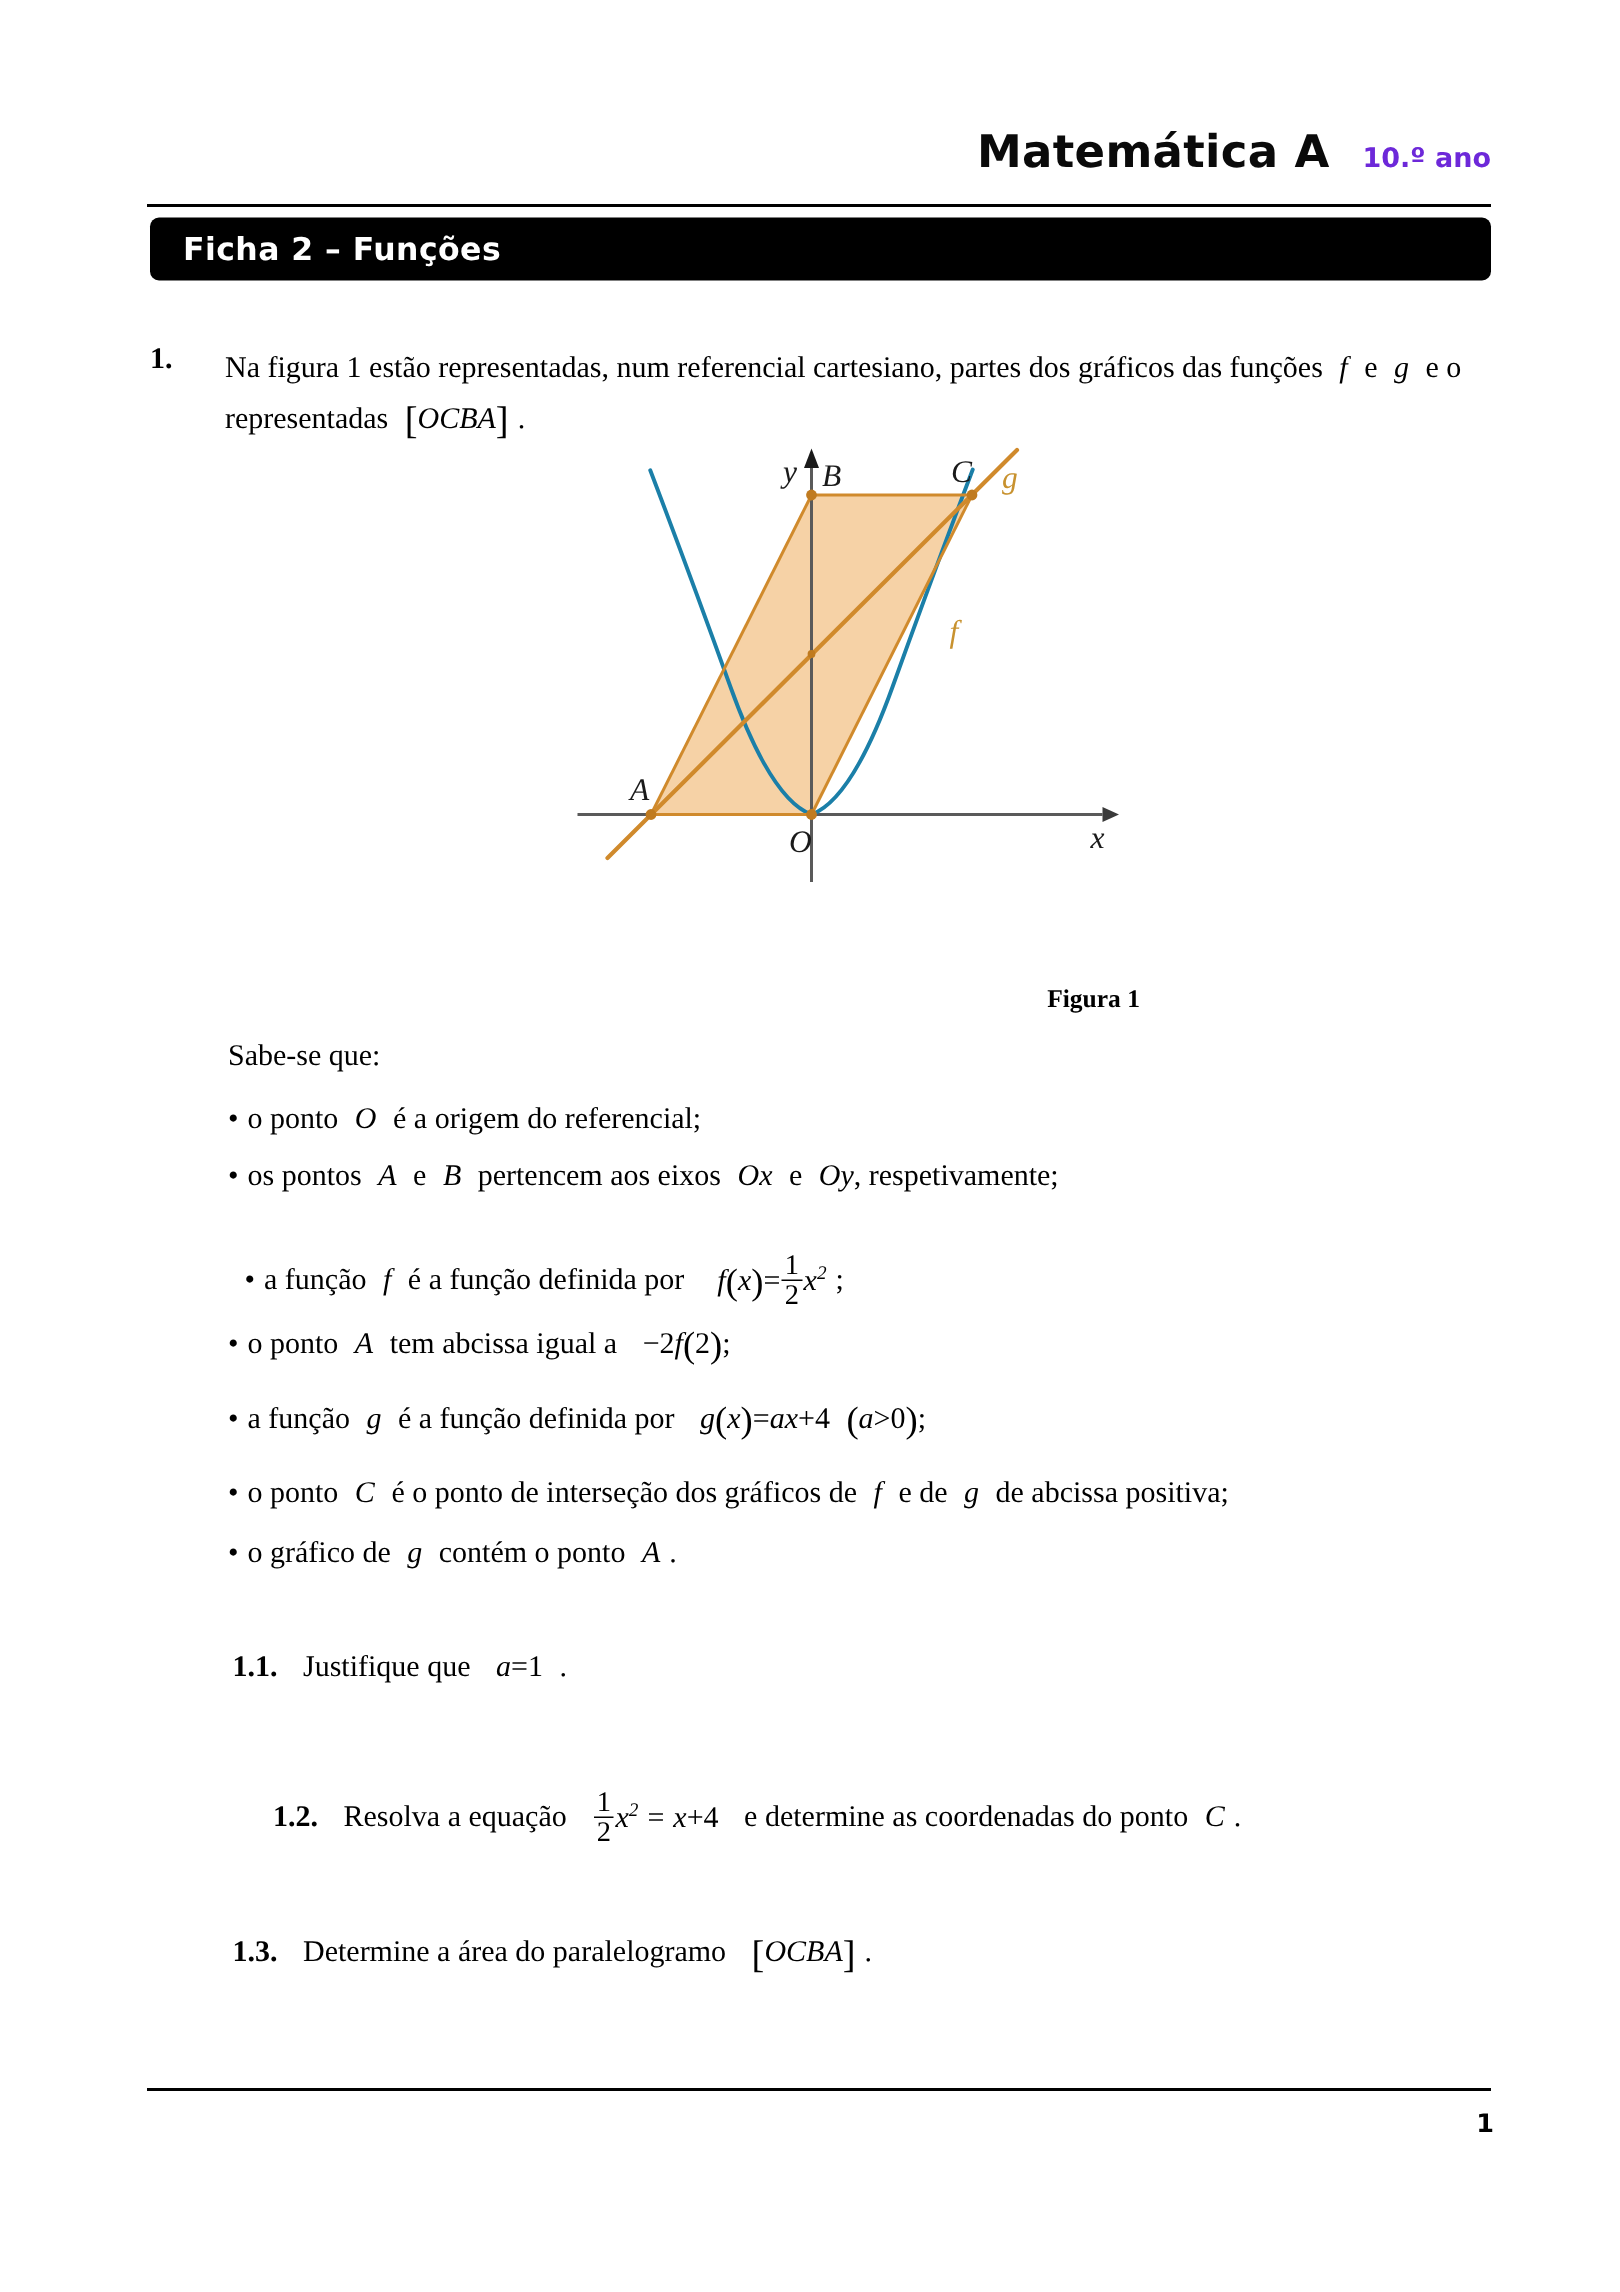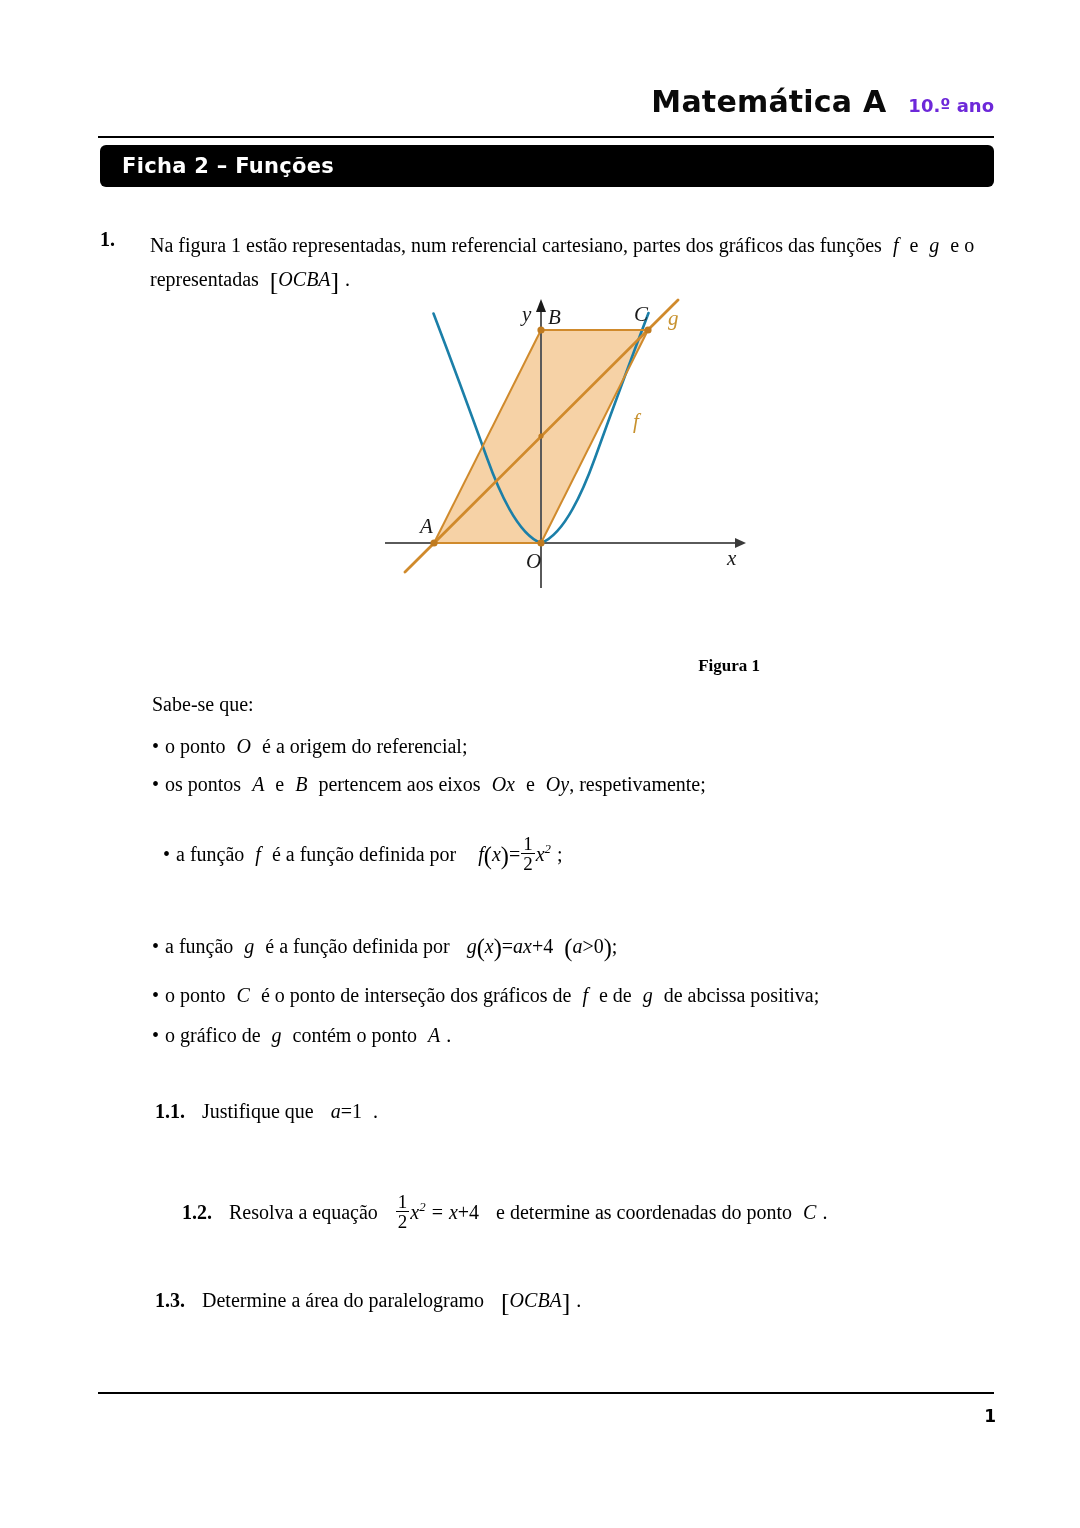--- a/index.html
+++ b/index.html
@@ -247,20 +247,23 @@
   </div>
 
   <div class="bullet" style="left:152px; top:773px;">
     <span>•</span><span class="sp"></span><span>os pontos</span><span class="sp-l"></span><span class="mi">A</span><span class="sp-l"></span><span>e</span><span class="sp-l"></span><span class="mi">B</span><span class="sp-l"></span><span>pertencem aos eixos</span><span class="sp-l"></span><span class="mi">Ox</span><span class="sp-l"></span><span>e</span><span class="sp-l"></span><span class="mi">Oy</span><span>, respetivamente;</span>
   </div>
 
   <div class="bullet" style="left:163px; top:823px;margin-top:11px;">
     <span>•</span><span class="sp"></span><span>a função</span><span class="sp-l"></span><span class="mi">f</span><span class="sp-l"></span><span>é a função definida por</span><span class="sp-l"></span><span class="sp-l"></span><span class="mi">f<span class="pbrk">(</span>x<span class="pbrk">)</span><span class="mn">=</span><span class="frac"><span class="num mn">1</span><span class="den mn">2</span></span>x<sup class="exp">2</sup></span><span class="sp"></span><span class="mn">;</span>
   </div>
 
+  <div class="bullet" style="left:152px; top:884px;">
+    <span>•</span><span class="sp"></span><span>o ponto</span><span class="sp-l"></span><span class="mi">A</span><span class="sp-l"></span><span>tem abcissa igual a</span><span class="sp-l"></span><span class="sp"></span><span>−2<span class="mi">f</span><span class="pbrk">(</span>2<span class="pbrk">)</span></span><span>;</span>
+  </div>
 
   <div class="bullet" style="left:152px; top:934px;">
     <span>•</span><span class="sp"></span><span>a função</span><span class="sp-l"></span><span class="mi">g</span><span class="sp-l"></span><span>é a função definida por</span><span class="sp-l"></span><span class="sp"></span><span><span class="mi">g</span><span class="pbrk">(</span><span class="mi">x</span><span class="pbrk">)</span>=<span class="mi">ax</span>+4<span class="sp-l"></span><span class="pbrk">(</span><span class="mi">a</span>&gt;0<span class="pbrk">)</span></span><span>;</span>
   </div>
 
   <div class="bullet" style="left:152px; top:1024px;">
     <span>•</span><span class="sp"></span><span>o gráfico de</span><span class="sp-l"></span><span class="mi">g</span><span class="sp-l"></span><span>contém o ponto</span><span class="sp-l"></span><span class="mi">A</span><span class="sp"></span><span>.</span>
   </div>
 
   <div class="bullet" style="left:152px; top:984px;">

